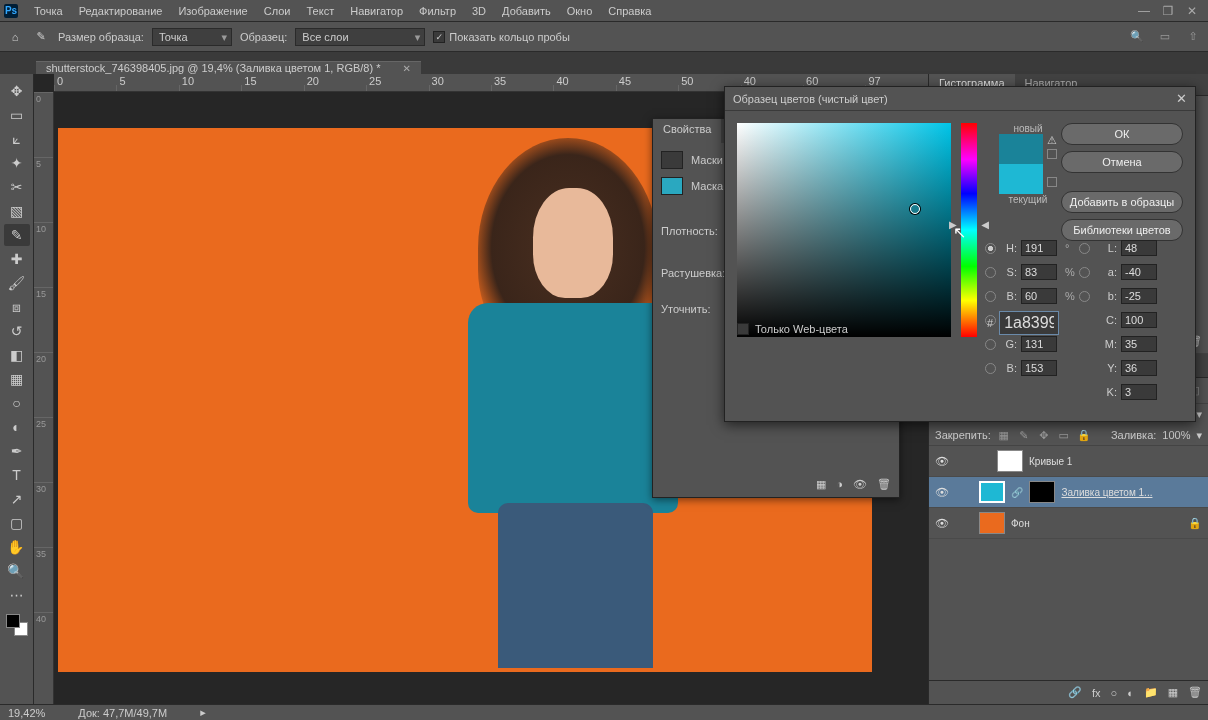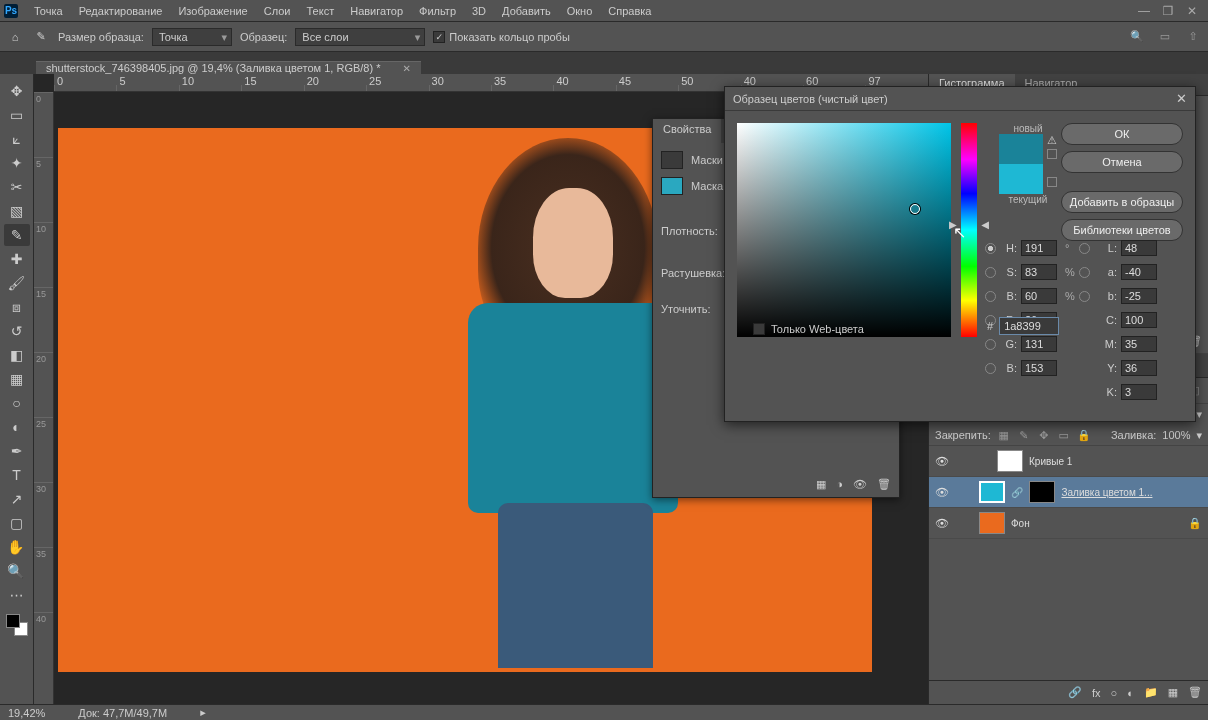--- a/index.html
+++ b/index.html
@@ -98,22 +98,22 @@
 .new-cur .minicube{width:10px;height:10px;border:1px solid #888;margin-left:auto}
 .cp-buttons{position:absolute;right:12px;top:12px;display:flex;flex-direction:column;gap:6px;width:122px}
 .cp-buttons button{background:#6a6a6a;border:1px solid #333;border-radius:12px;padding:4px 0;color:#eee;font-size:11px;cursor:default}
 .cp-fields{position:absolute;left:260px;top:126px;display:grid;grid-template-columns:14px 18px 40px 14px 20px 18px 40px;grid-auto-rows:22px;align-items:center;gap:2px 2px;font-size:11px}
 .cp-fields .rad{width:11px;height:11px;border:1px solid #888;border-radius:50%;display:inline-block}
 .cp-fields .rad.on{background:radial-gradient(circle,#ccc 0 40%,transparent 45%)}
 .cp-fields .fl{text-align:right;padding-right:2px}
 .cp-fields .fi{background:#3a3a3a;border:1px solid #222;padding:1px 3px;color:#ddd;width:36px;font-size:11px}
 .cp-fields .un{color:#aaa;padding-left:2px}
 .cp-hex{position:absolute;left:262px;bottom:14px;display:flex;align-items:center;gap:6px}
-.cp-hex .fi{background:#3a3a3a;border:1px solid #6a8aaa;padding:2px 4px;color:#ddd;width:60px;font-size:11px}
-.web-only{position:absolute;left:28px;bottom:14px;display:flex;align-items:flex-start;gap:6px;font-size:11px}
+.cp-hex .fi{background:#3a3a3a;border:1px solid #6a8aaa;padding:2px 4px;color:#ddd;width:60px;font-size:16px}
+.web-only{position:absolute;left:12px;bottom:14px;display:flex;align-items:flex-start;gap:6px;font-size:11px}
 .web-only .box{width:12px;height:12px;border:1px solid #222;background:#3a3a3a}
 .kb-indicator{position:absolute;right:140px;top:-10px;font-size:10px;color:#999}
 .panel-icons-row{height:24px;display:flex;align-items:center;padding:0 6px;gap:10px;color:#ccc;border-bottom:1px solid #444}
 .panel-icons-row .spacer{flex:1}
 </style>
 </head>
 <body>
 
 <div class="titlebar">
   <div class="ps-logo">Ps</div>

